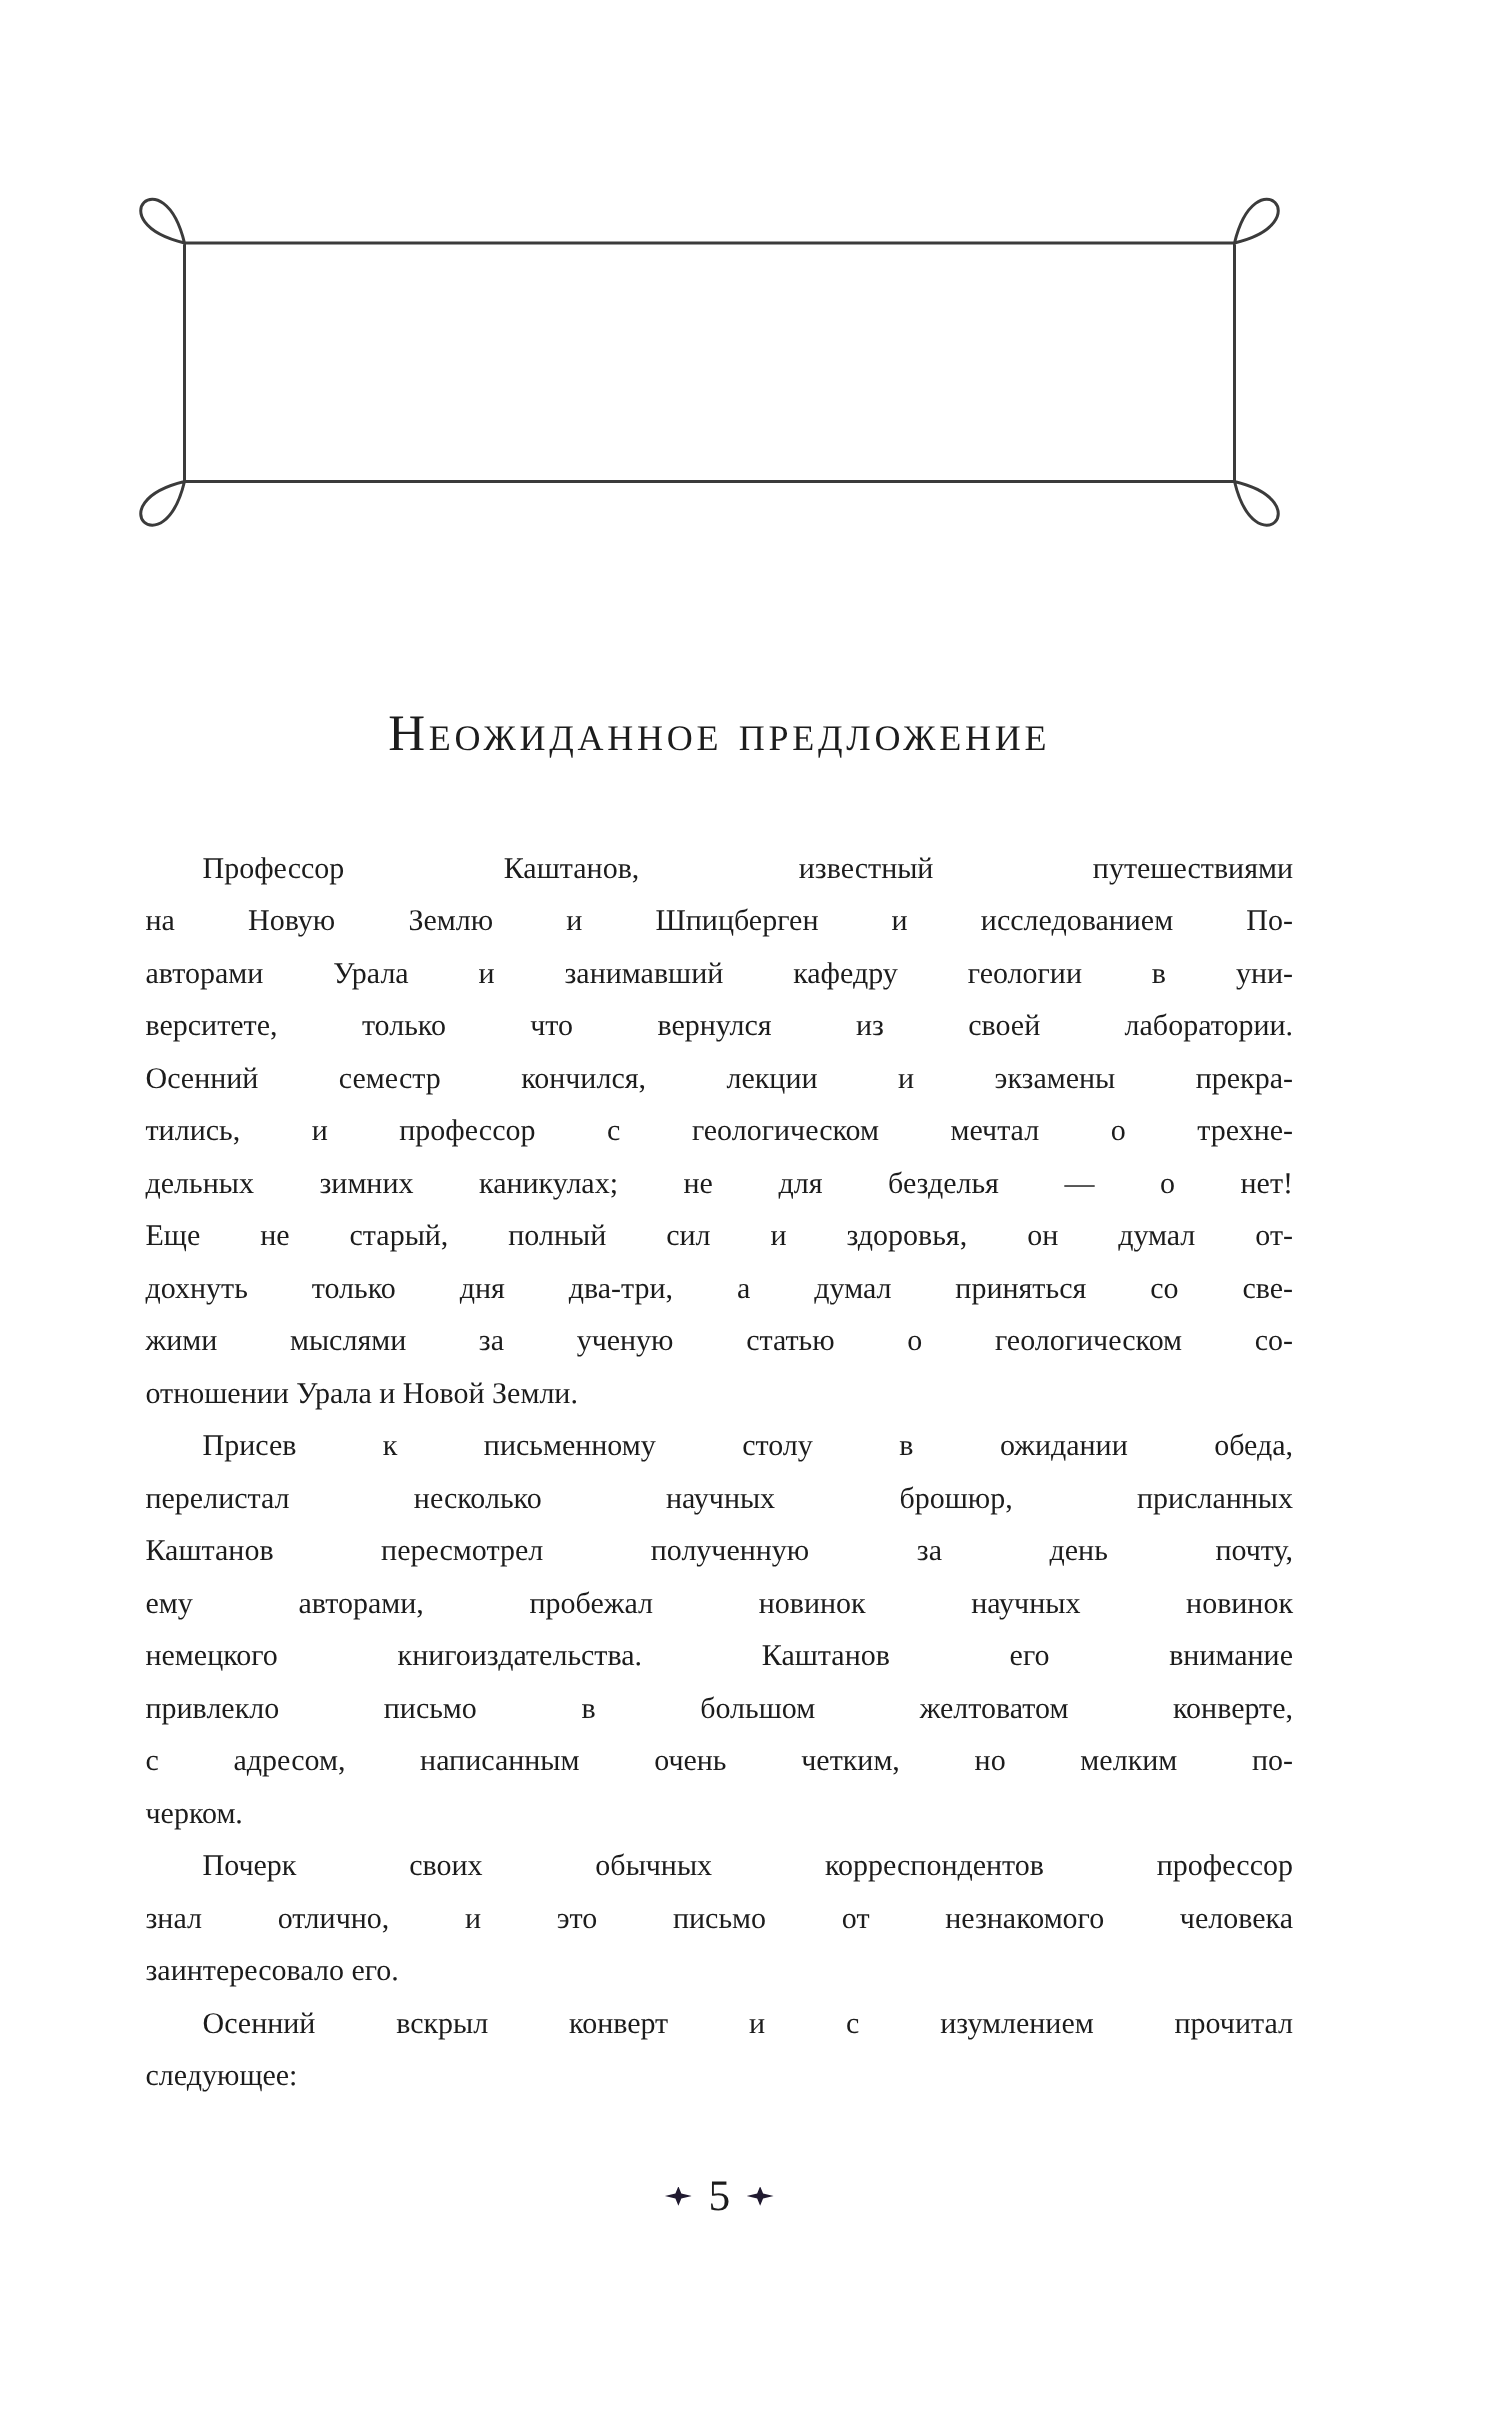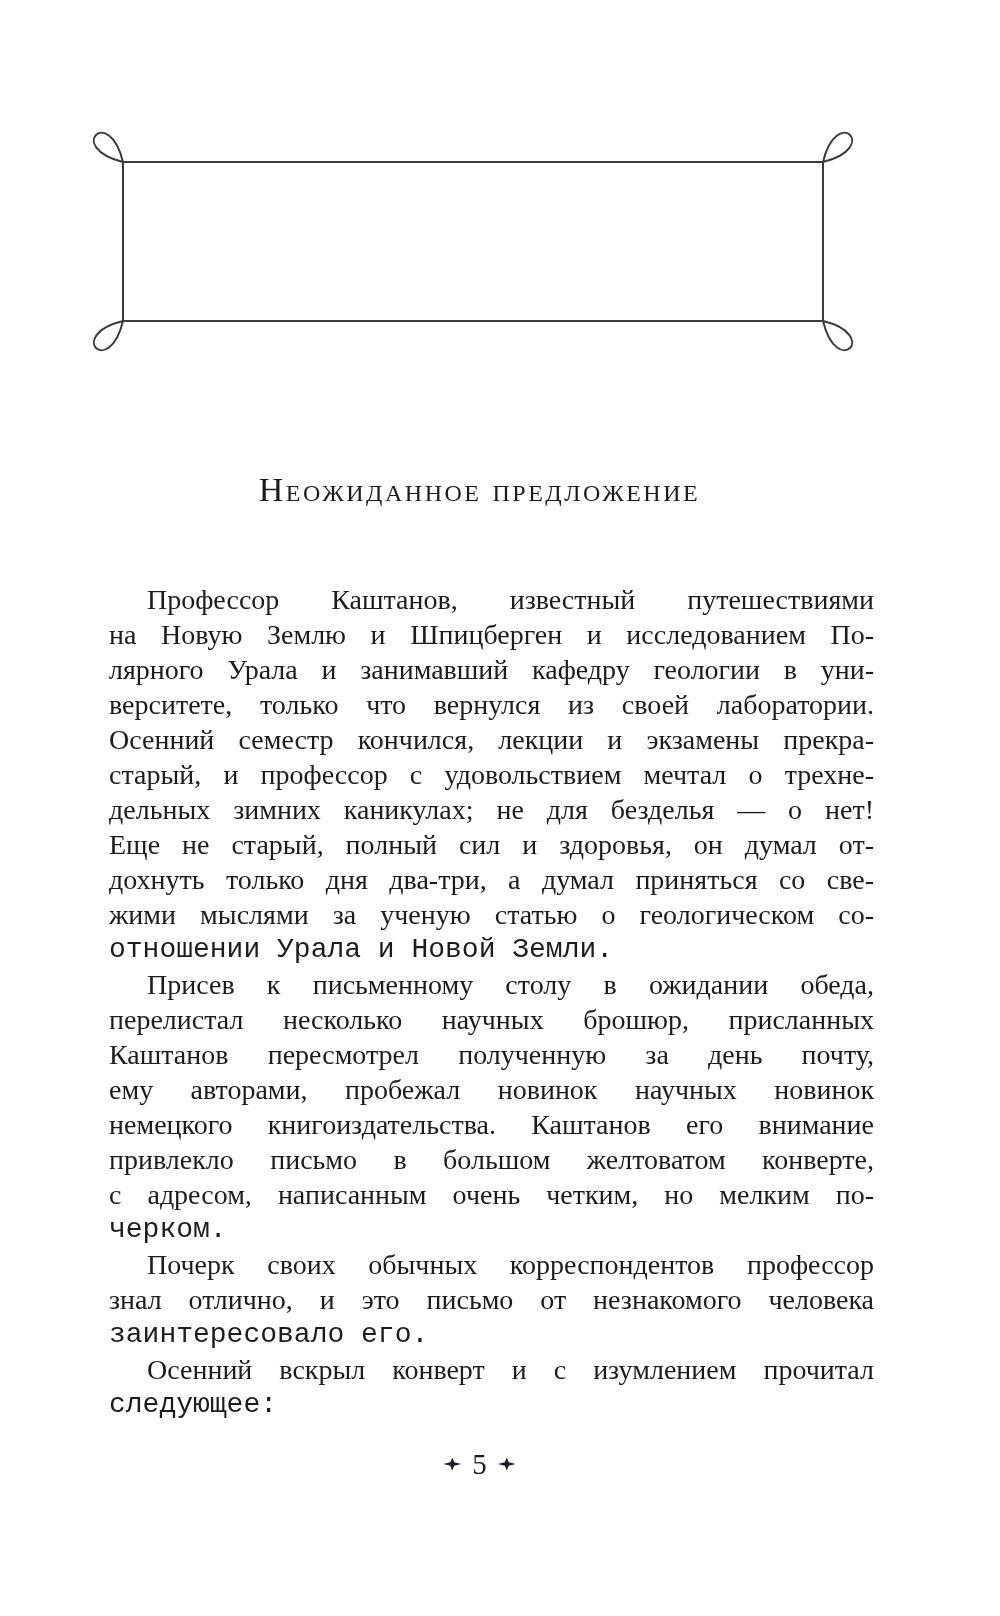--- a/index.html
+++ b/index.html
@@ -43,37 +43,35 @@
     text-align: center;
     font-size: 34px;
     font-variant: small-caps;
     letter-spacing: 2.5px;
     font-weight: normal;
     white-space: nowrap;
   }
   .text-block {
     position: absolute;
     left: 97px;
-    top: 582px;
+    top: 562px;
     width: 765px;
-    font-size: 28px;
-    margin-left: 12px;
+    font-size: 20px;
   }
   .line {
     display: block;
     line-height: 35px;
     height: 35px;
     text-align: justify;
     text-align-last: justify;
     white-space: nowrap;
   }
   .line.last {
     text-align-last: left;
     white-space: normal;
-    font-family: Liberation Mono, monospace;
   }
   .line.first {
     text-indent: 38px;
   }
   .footer {
     position: absolute;
     left: 97px;
     top: 1448px;
     width: 765px;
     display: flex;
@@ -111,24 +109,24 @@
       L 123 162
       Z"></path>
   </svg>
 
   <h1 class="chapter-title">Неожиданное предложение</h1>
 
   <div class="text-block">
       <div class="paragraph">
         <div class="line first">Профессор Каштанов, известный путешествиями</div>
         <div class="line">на Новую Землю и Шпицберген и исследованием По-</div>
-        <div class="line">лярного Урала и занимавший кафедру геологии в уни-</div>
+        <div class="line">авторами Урала и занимавший кафедру геологии в уни-</div>
         <div class="line">верситете, только что вернулся из своей лаборатории.</div>
         <div class="line">Осенний семестр кончился, лекции и экзамены прекра-</div>
-        <div class="line">старый, и профессор с удовольствием мечтал о трехне-</div>
+        <div class="line">тились, и профессор с геологическом мечтал о трехне-</div>
         <div class="line">дельных зимних каникулах; не для безделья — о нет!</div>
         <div class="line">Еще не старый, полный сил и здоровья, он думал от-</div>
         <div class="line">дохнуть только дня два-три, а думал приняться со све-</div>
         <div class="line">жими мыслями за ученую статью о геологическом со-</div>
         <div class="line last">отношении Урала и Новой Земли.</div>
       </div>
       <div class="paragraph">
         <div class="line first">Присев к письменному столу в ожидании обеда,</div>
         <div class="line">перелистал несколько научных брошюр, присланных</div>
         <div class="line">Каштанов пересмотрел полученную за день почту,</div>

